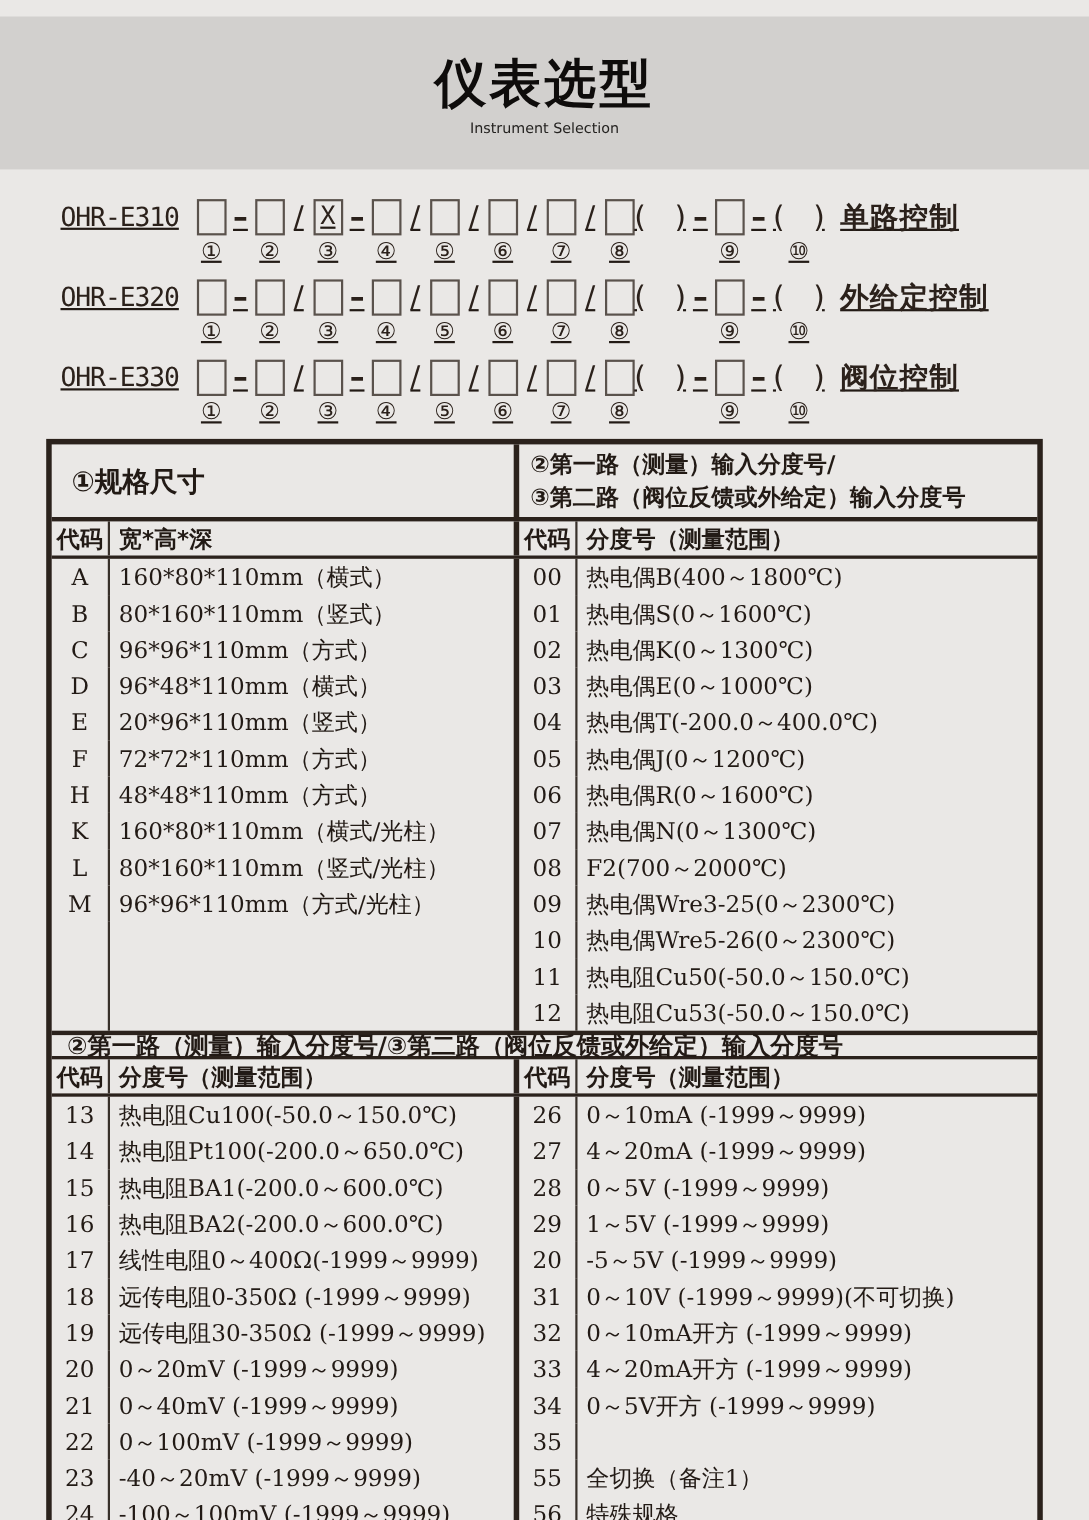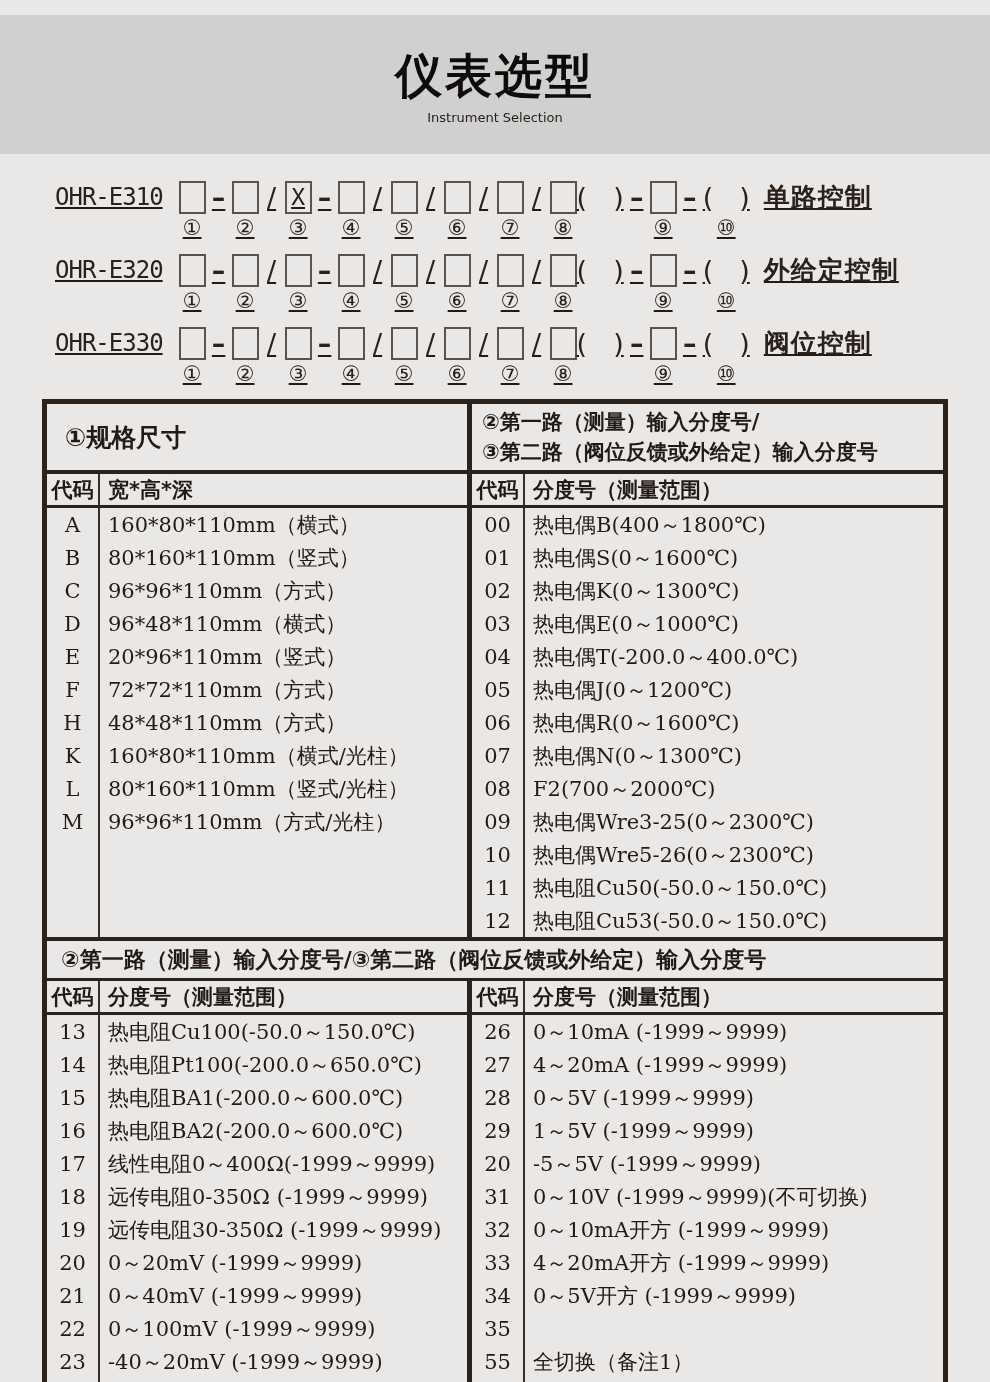--- a/index.html
+++ b/index.html
@@ -57,21 +57,21 @@
   .cval  { flex:1; display:flex; align-items:center; padding-left:8px; white-space:nowrap; }
   .dregion { display:flex; }
   .dregion .half-l, .dregion .half-r { display:flex; flex-direction:column; }
   .rows { display:flex; flex-direction:column; }
   .row { display:flex; height:33px; flex:0 0 33px;
          font-family:"DejaVu Serif","Liberation Serif",serif; font-size:21px; }
   .row .ccode { font-family:"DejaVu Serif","Liberation Serif",serif; }
   .fillrow { flex:1 1 auto; display:flex; }
   .bannerrow {
     border-top:4px solid #2b221c; border-bottom:3px solid #2b221c;
-    height:44px; display:flex; align-items:center; padding-left:14px;
+    height:26px; display:flex; align-items:center; padding-left:14px;
     font-size:22px; font-weight:700; white-space:nowrap;
   }
   .dregion1 { height:429px; }
 </style>
 </head>
 <body>
 
 <div class="page">
 
   <div class="banner">

